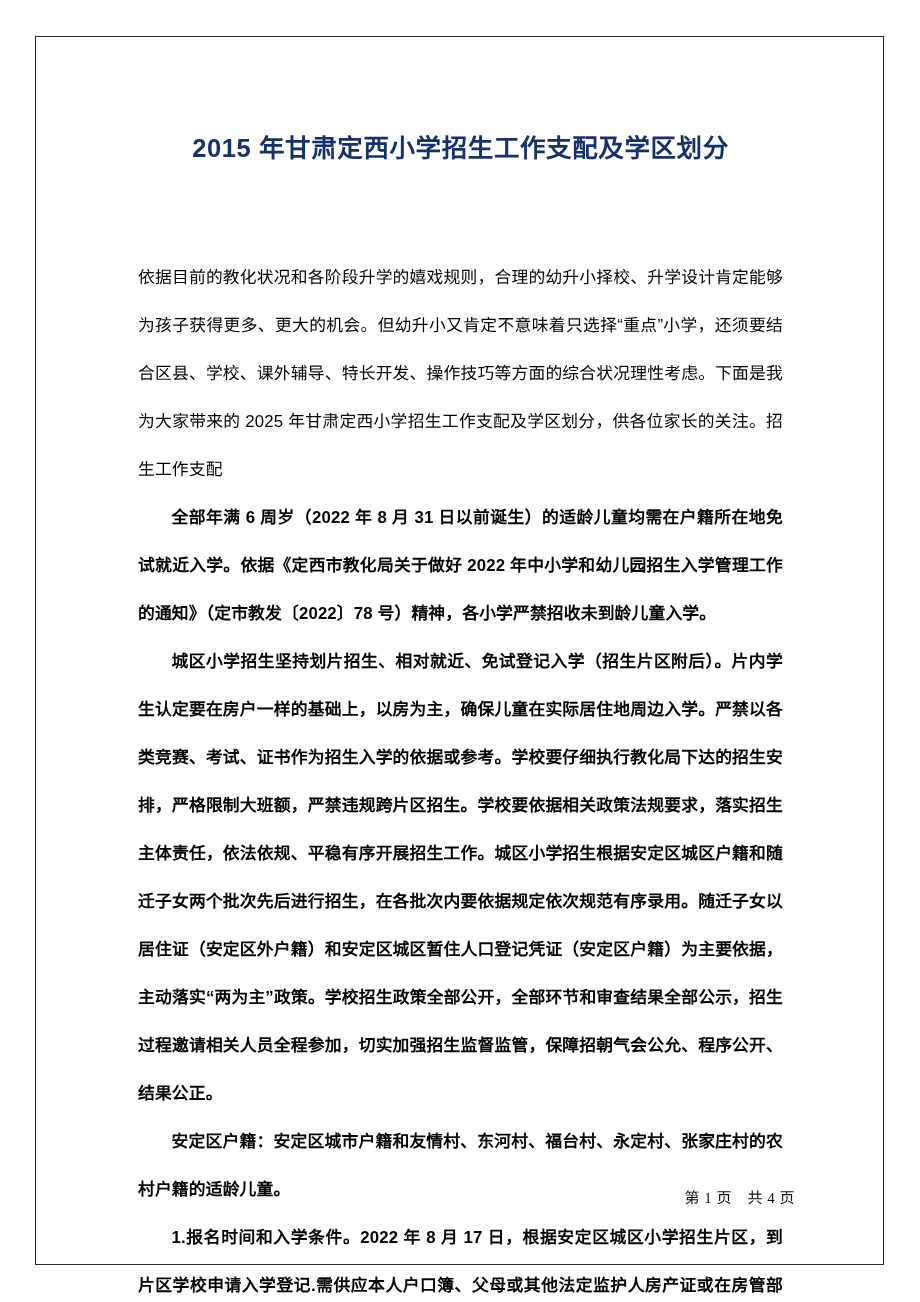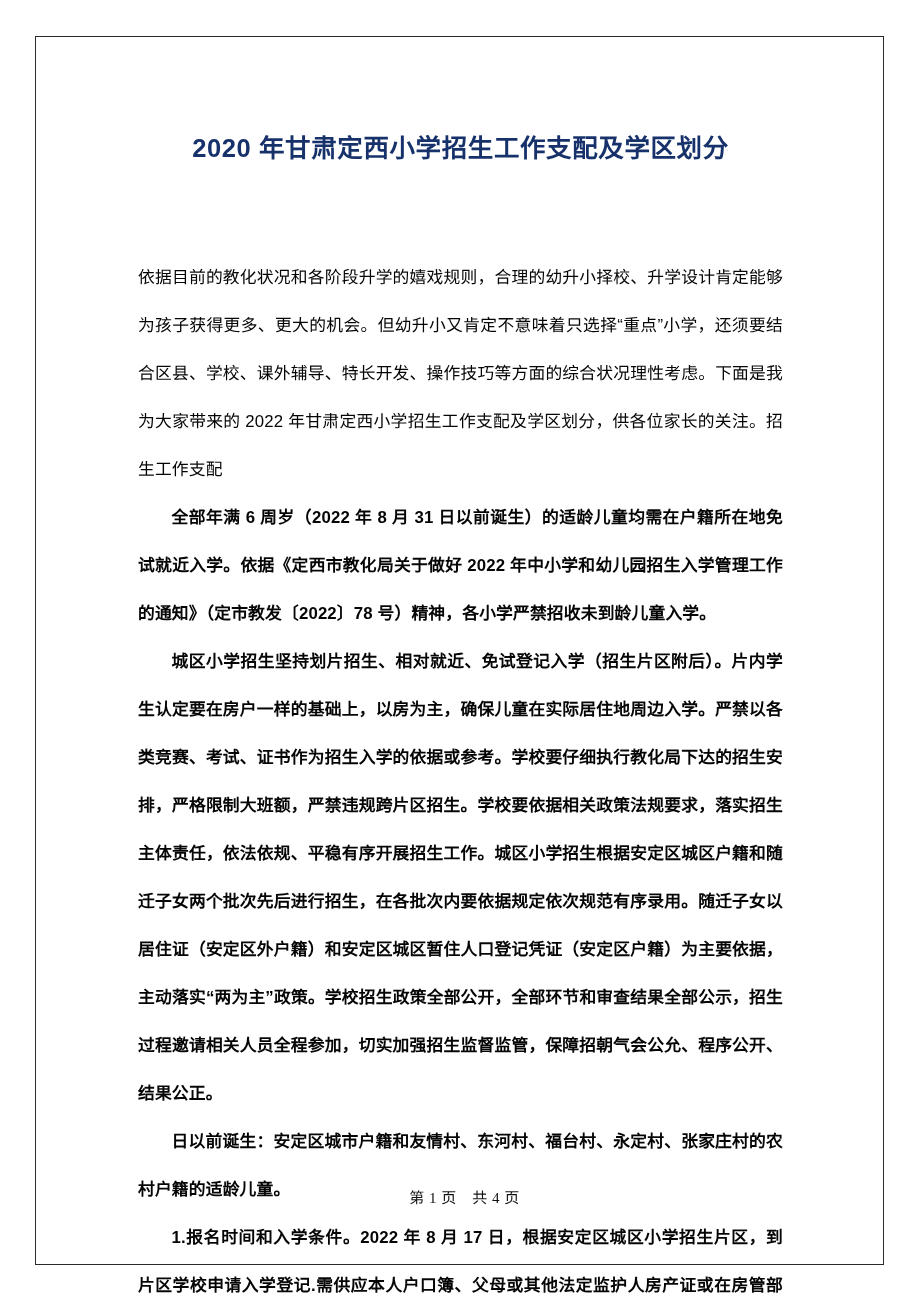--- a/index.html
+++ b/index.html
@@ -85,47 +85,47 @@
   }
 
   .para.indent {
     text-indent: 2em;
     font-weight: bold;
   }
 
   
   #footer {
     position: absolute;
-    left: 4px;
+    left: 12px;
     top: 1152px;
     width: 645px;
-    text-align: center;
+    text-align: right;
     font-family: "Liberation Serif", "DejaVu Serif", serif;
     font-size: 15px;
     color: #111111;
     letter-spacing: 0.5px;
     line-height: 20px;
     white-space: pre;
   }
 </style>
 </head>
 <body>
 
 <div id="page">
 
   <div id="page-border"></div>
 
   <div id="content">
 
-    <h1 id="doc-title">2020 年甘肃定西小学招生工作支配及学区划分</h1>
+    <h1 id="doc-title">2015 年甘肃定西小学招生工作支配及学区划分</h1>
 
     <div id="body-text">
-      <p class="para">依据目前的教化状况和各阶段升学的嬉戏规则，合理的幼升小择校、升学设计肯定能够为孩子获得更多、更大的机会。但幼升小又肯定不意味着只选择“重点”小学，还须要结合区县、学校、课外辅导、特长开发、操作技巧等方面的综合状况理性考虑。下面是我为大家带来的 2022 年甘肃定西小学招生工作支配及学区划分，供各位家长的关注。招生工作支配</p>
+      <p class="para">依据目前的教化状况和各阶段升学的嬉戏规则，合理的幼升小择校、升学设计肯定能够为孩子获得更多、更大的机会。但幼升小又肯定不意味着只选择“重点”小学，还须要结合区县、学校、课外辅导、特长开发、操作技巧等方面的综合状况理性考虑。下面是我为大家带来的 2025 年甘肃定西小学招生工作支配及学区划分，供各位家长的关注。招生工作支配</p>
       <p class="para indent">全部年满 6 周岁（2022 年 8 月 31 日以前诞生）的适龄儿童均需在户籍所在地免试就近入学。依据《定西市教化局关于做好 2022 年中小学和幼儿园招生入学管理工作的通知》（定市教发〔2022〕78 号）精神，各小学严禁招收未到龄儿童入学。</p>
       <p class="para indent">城区小学招生坚持划片招生、相对就近、免试登记入学（招生片区附后）。片内学生认定要在房户一样的基础上，以房为主，确保儿童在实际居住地周边入学。严禁以各类竞赛、考试、证书作为招生入学的依据或参考。学校要仔细执行教化局下达的招生安排，严格限制大班额，严禁违规跨片区招生。学校要依据相关政策法规要求，落实招生主体责任，依法依规、平稳有序开展招生工作。城区小学招生根据安定区城区户籍和随迁子女两个批次先后进行招生，在各批次内要依据规定依次规范有序录用。随迁子女以居住证（安定区外户籍）和安定区城区暂住人口登记凭证（安定区户籍）为主要依据，主动落实“两为主”政策。学校招生政策全部公开，全部环节和审查结果全部公示，招生过程邀请相关人员全程参加，切实加强招生监督监管，保障招朝气会公允、程序公开、结果公正。</p>
-      <p class="para indent">日以前诞生：安定区城市户籍和友情村、东河村、福台村、永定村、张家庄村的农村户籍的适龄儿童。</p>
+      <p class="para indent">安定区户籍：安定区城市户籍和友情村、东河村、福台村、永定村、张家庄村的农村户籍的适龄儿童。</p>
       <p class="para indent">1.报名时间和入学条件。2022 年 8 月 17 日，根据安定区城区小学招生片区，到片区学校申请入学登记.需供应本人户口簿、父母或其他法定监护人房产证或在房管部门备案的正式合同、</p>
     </div>
 
     <div id="footer">第 1 页　共 4 页</div>
 
   </div>
 </div>
 
 </body></html>

